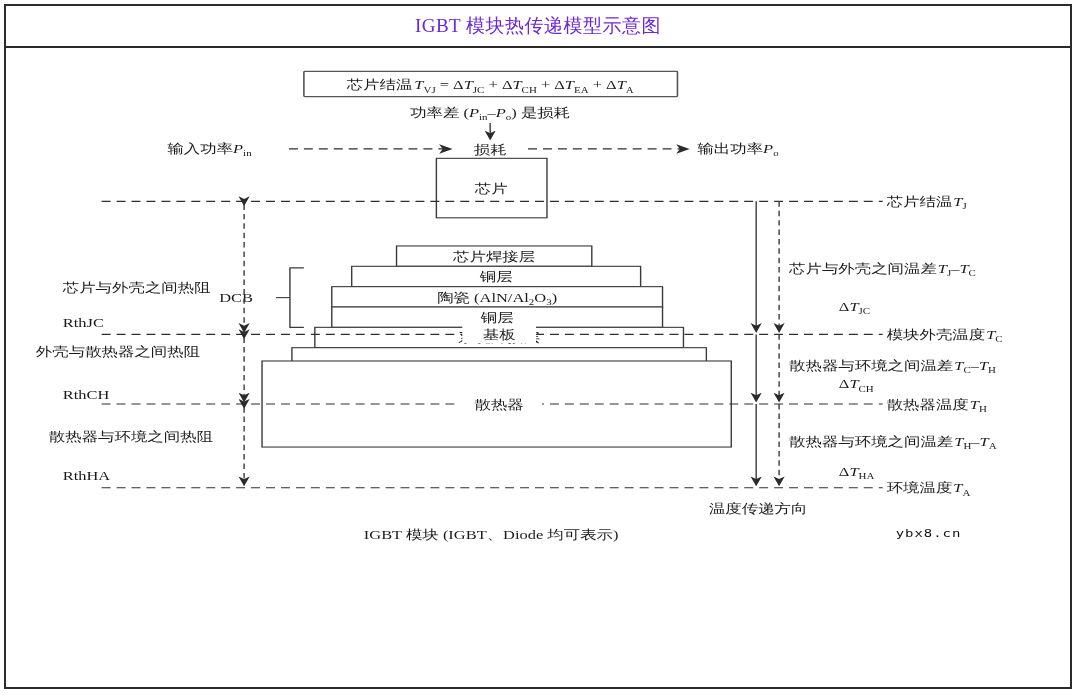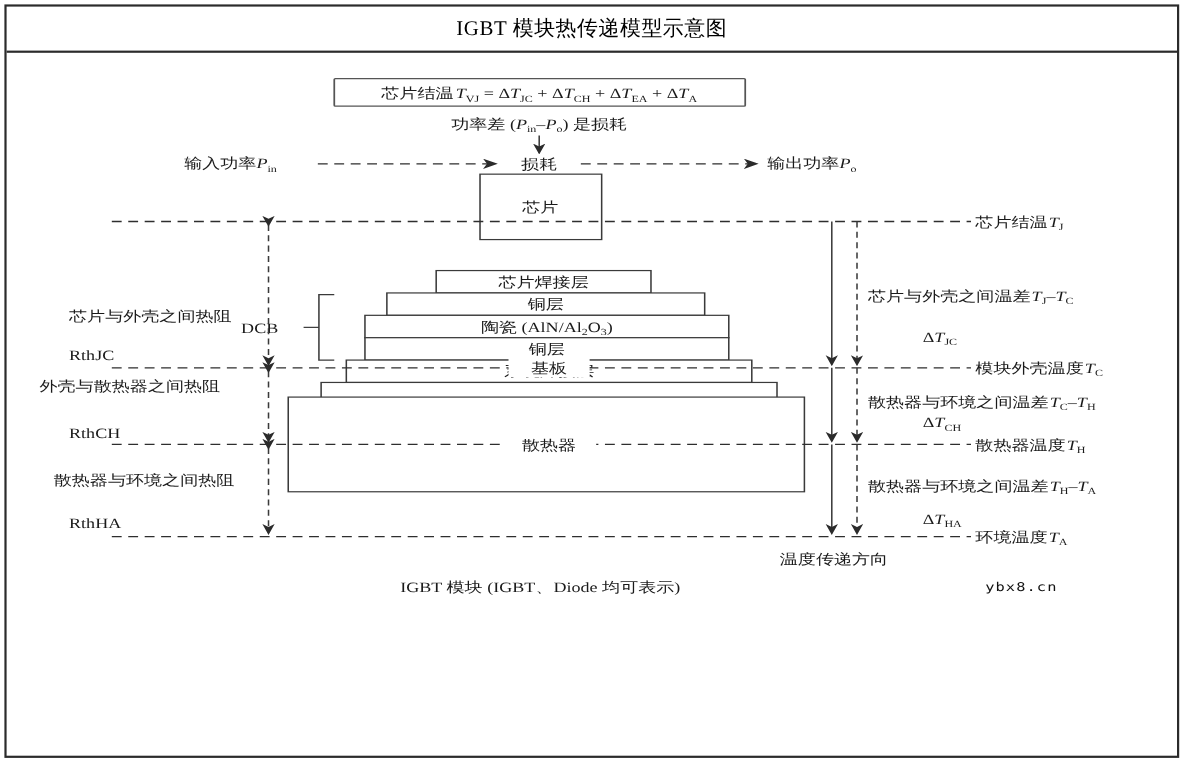--- a/index.html
+++ b/index.html
@@ -2,21 +2,21 @@
 <html><head>
 <meta charset="utf-8">
 <style>
   html,body{margin:0;padding:0;background:#fff;}
   body{width:1080px;height:697px;font-family:"Liberation Serif",serif;}
   #frame{position:absolute;left:4px;top:4px;width:1068px;height:685px;
          border:2px solid #2b2b2b;box-sizing:border-box;background:#fff;}
   #titlebar{position:absolute;left:0;top:0;width:100%;height:42px;
             border-bottom:2px solid #2b2b2b;box-sizing:border-box;
             display:flex;align-items:center;justify-content:center;}
-  #title{font-size:19px;color:#000000;letter-spacing:.5px;}
+  #title{font-size:19px;color:#6d28d9;letter-spacing:.5px;}
   #canvas{position:absolute;left:0;top:42px;width:100%;height:500px;}
   svg{display:block;width:100%;height:100%;}
   .bx{fill:#fff;stroke:#3a3a3a;stroke-width:1.4;}
   .dash{stroke:#2e2e2e;stroke-width:1.5;fill:none;stroke-dasharray:9 6;}
   .dashthin{stroke:#3a3a3a;stroke-width:1.4;fill:none;stroke-dasharray:7 5;}
   .solidline{stroke:#3a3a3a;stroke-width:1.4;fill:none;}
   .t{font-family:"Liberation Serif",serif;font-size:16.5px;fill:#1a1a1a;}
   .tc{font-family:"Liberation Serif",serif;font-size:16.5px;fill:#1a1a1a;text-anchor:middle;}
   .wm{font-family:"DejaVu Sans Mono",monospace;font-size:14px;fill:#111;letter-spacing:1px;}
   .formulabox{fill:#fff;stroke:#555;stroke-width:1.6;}

